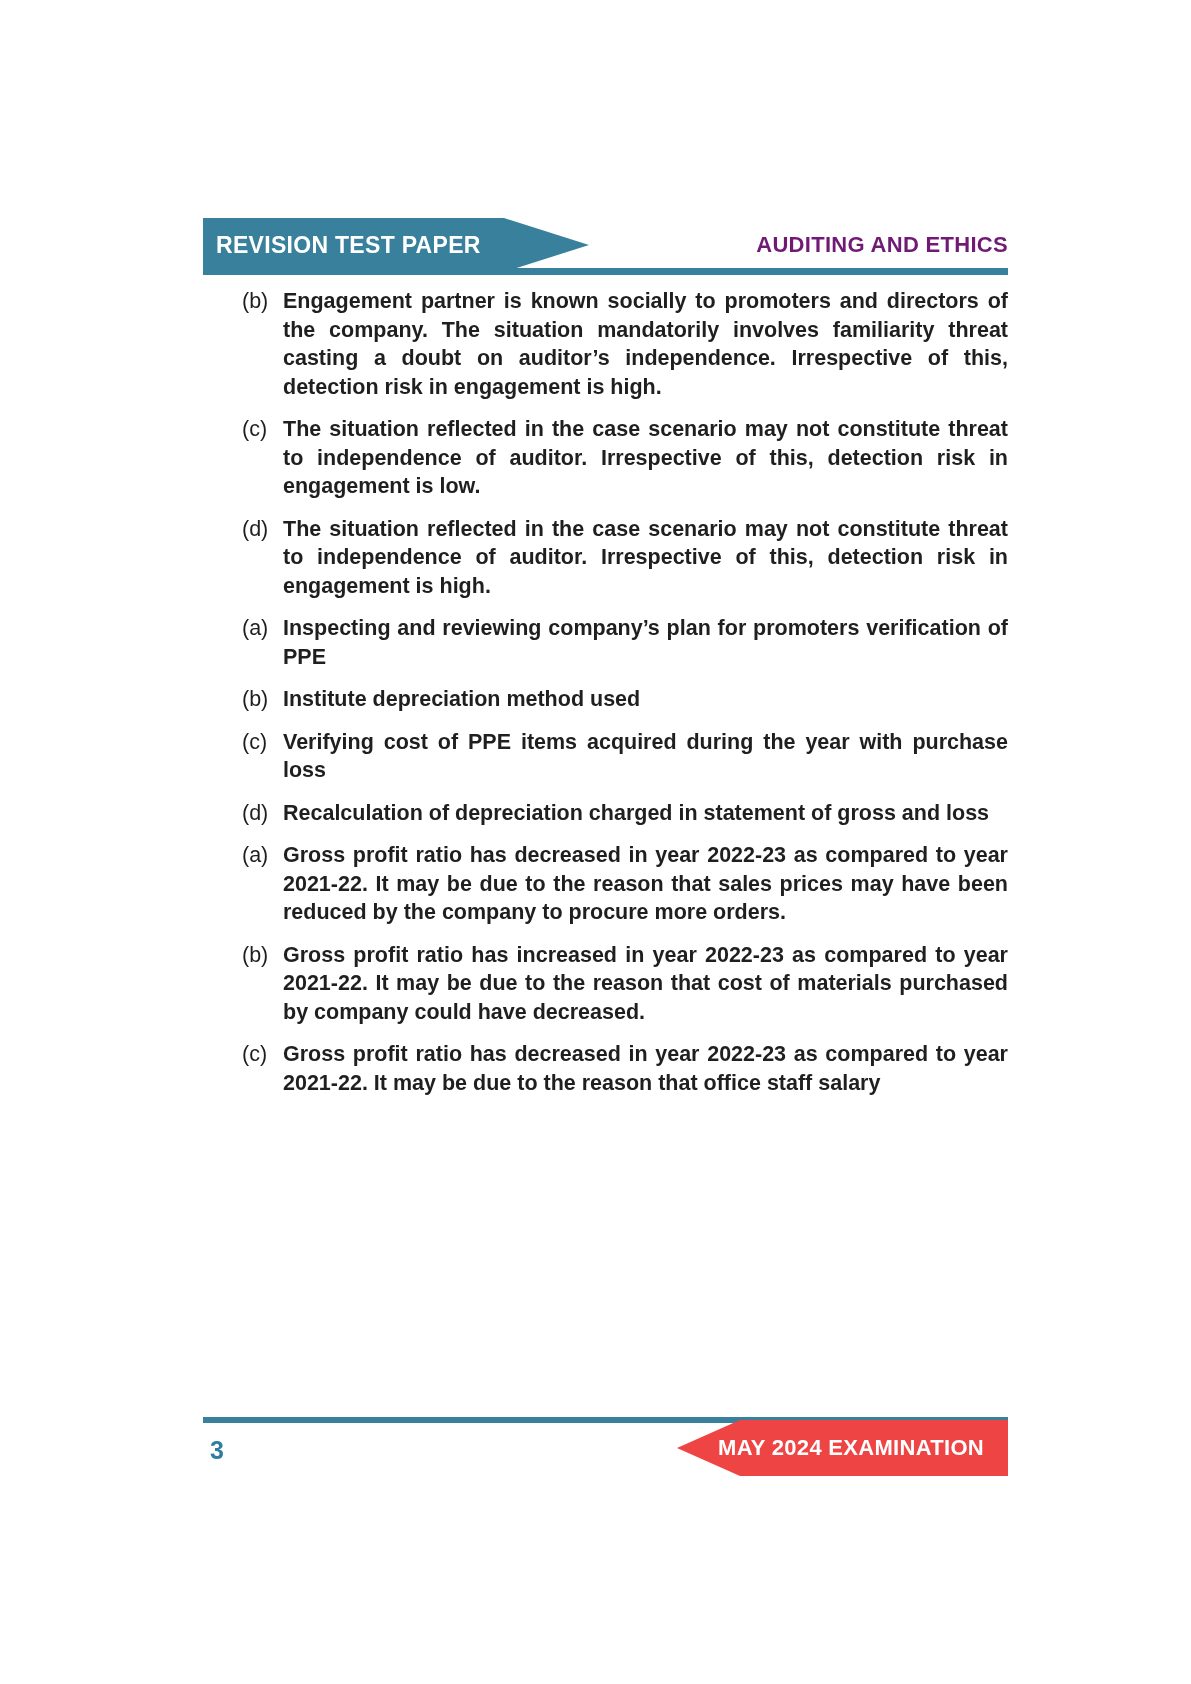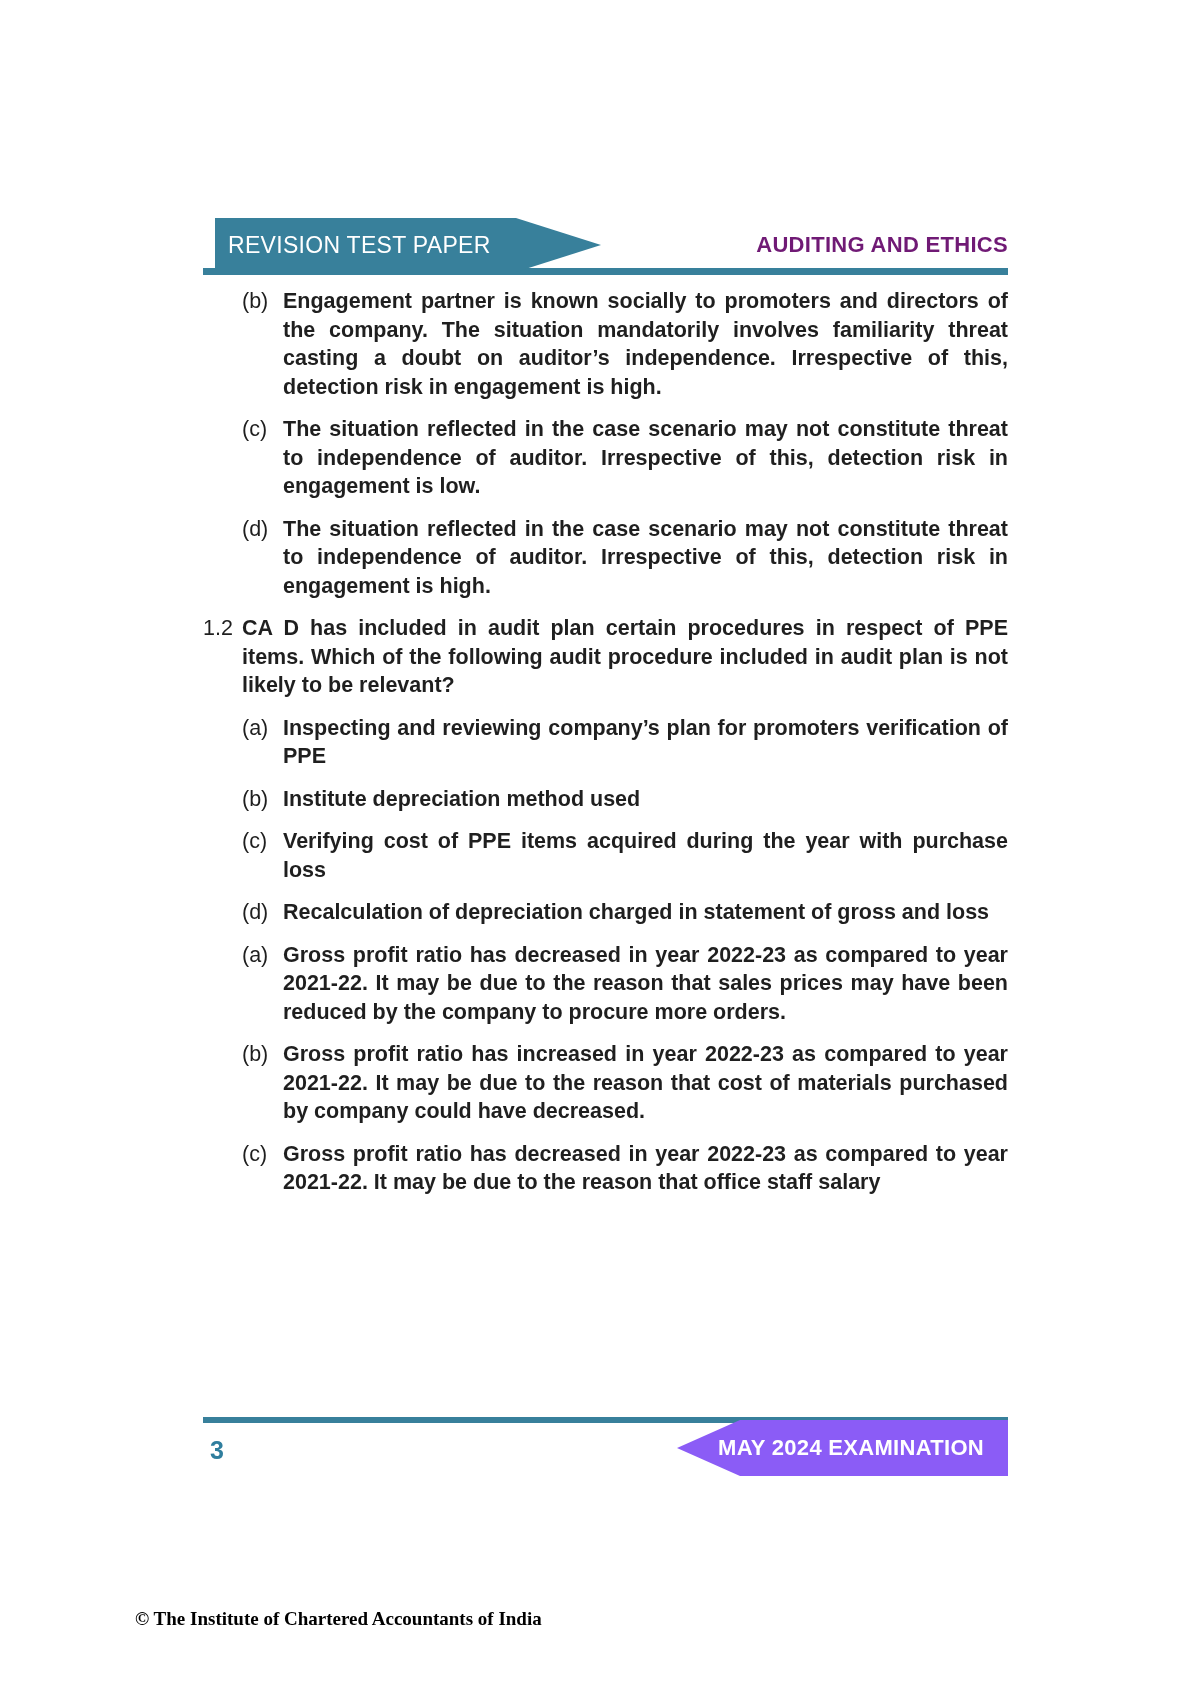--- a/index.html
+++ b/index.html
@@ -14,31 +14,31 @@
 
   
   .hdr-line {
     position: absolute;
     left: 203px; top: 268px;
     width: 805px; height: 7px;
     background: #38809B;
   }
   .hdr-banner {
     position: absolute;
-    left: 215px; top: 218px;
+    left: 203px; top: 218px;
     width: 386px; height: 54px;
     background: #38809B;
     clip-path: polygon(0 0, calc(100% - 85px) 0, 100% 50%, calc(100% - 85px) 100%, 0 100%);
     display: flex;
     align-items: center;
     padding-left: 13px;
     box-sizing: border-box;
     color: #ffffff;
     font-size: 23px;
-    font-weight: normal;
+    font-weight: bold;
     letter-spacing: 0.3px;
     z-index: 2;
   }
   .hdr-title {
     position: absolute;
     right: 183px; top: 232px;
     color: #701a75;
     font-size: 22px;
     font-weight: bold;
     letter-spacing: 0.3px;
@@ -64,21 +64,21 @@
   .ftr-line {
     position: absolute;
     left: 203px; top: 1417px;
     width: 805px; height: 6px;
     background: #38809B;
   }
   .ftr-banner {
     position: absolute;
     left: 677px; top: 1420px;
     width: 331px; height: 56px;
-    background: #8b5cf6;
+    background: #ef4444;
     clip-path: polygon(63px 0, 100% 0, 100% 100%, 63px 100%, 0 50%);
     display: flex;
     align-items: center;
     padding-left: 41px;
     box-sizing: border-box;
     color: #ffffff;
     font-size: 22px;
     font-weight: bold;
     letter-spacing: 0.3px;
     z-index: 2;
@@ -118,24 +118,20 @@
       <div class="row-text">Engagement partner is known socially to promoters and directors of the company. The situation mandatorily involves familiarity threat casting a doubt on auditor’s independence.  Irrespective of this, detection risk in engagement is high.</div>
     </div>
       <div class="row option">
       <div class="row-label">(c)</div>
       <div class="row-text">The situation reflected in the case scenario may not constitute threat to independence of auditor. Irrespective of this, detection risk in engagement is low.</div>
     </div>
       <div class="row option">
       <div class="row-label">(d)</div>
       <div class="row-text">The situation reflected in the case scenario may not constitute threat to independence of auditor. Irrespective of this, detection risk in engagement is high.</div>
     </div>
-      <div class="row question">
-      <div class="row-label">1.2</div>
-      <div class="row-text">CA D has included in audit plan certain procedures in respect of PPE items. Which of the following audit procedure included in audit plan is not likely to be relevant?</div>
-    </div>
       <div class="row option">
       <div class="row-label">(a)</div>
       <div class="row-text">Inspecting and reviewing company’s plan for promoters verification of PPE</div>
     </div>
       <div class="row option">
       <div class="row-label">(b)</div>
       <div class="row-text">Institute depreciation method used</div>
     </div>
       <div class="row option">
       <div class="row-label">(c)</div>
@@ -158,15 +154,14 @@
       <div class="row-text">Gross profit ratio has decreased in year 2022-23 as compared to year 2021-22.  It may be due to the reason that office staff salary</div>
     </div>
     </div>
 
   <div class="ftr-line"></div>
   <div class="page-num">3</div>
   <div class="ftr-banner">
     <span>MAY 2024 EXAMINATION</span>
   </div>
 
-  <div class="copyright">© The Institute of Chartered Accountants of India</div>
 
 </div>
 
 </body></html>

